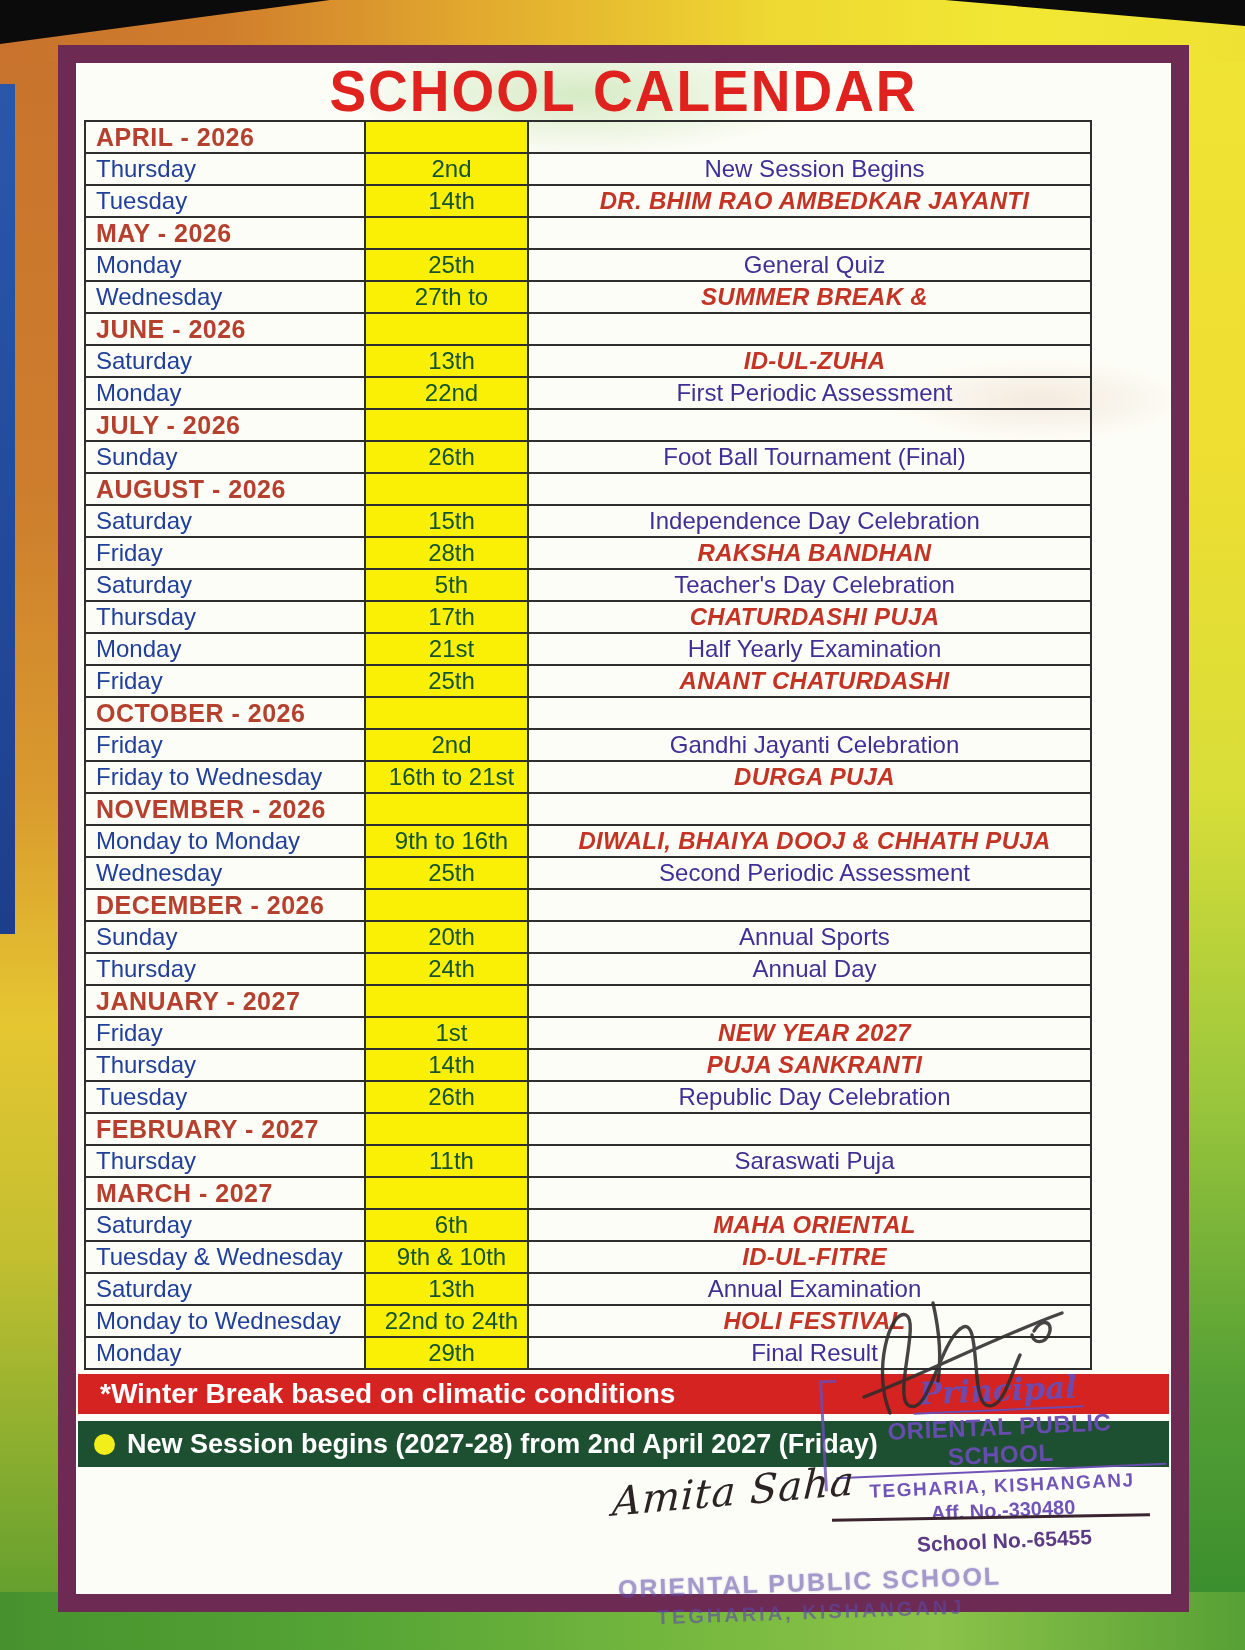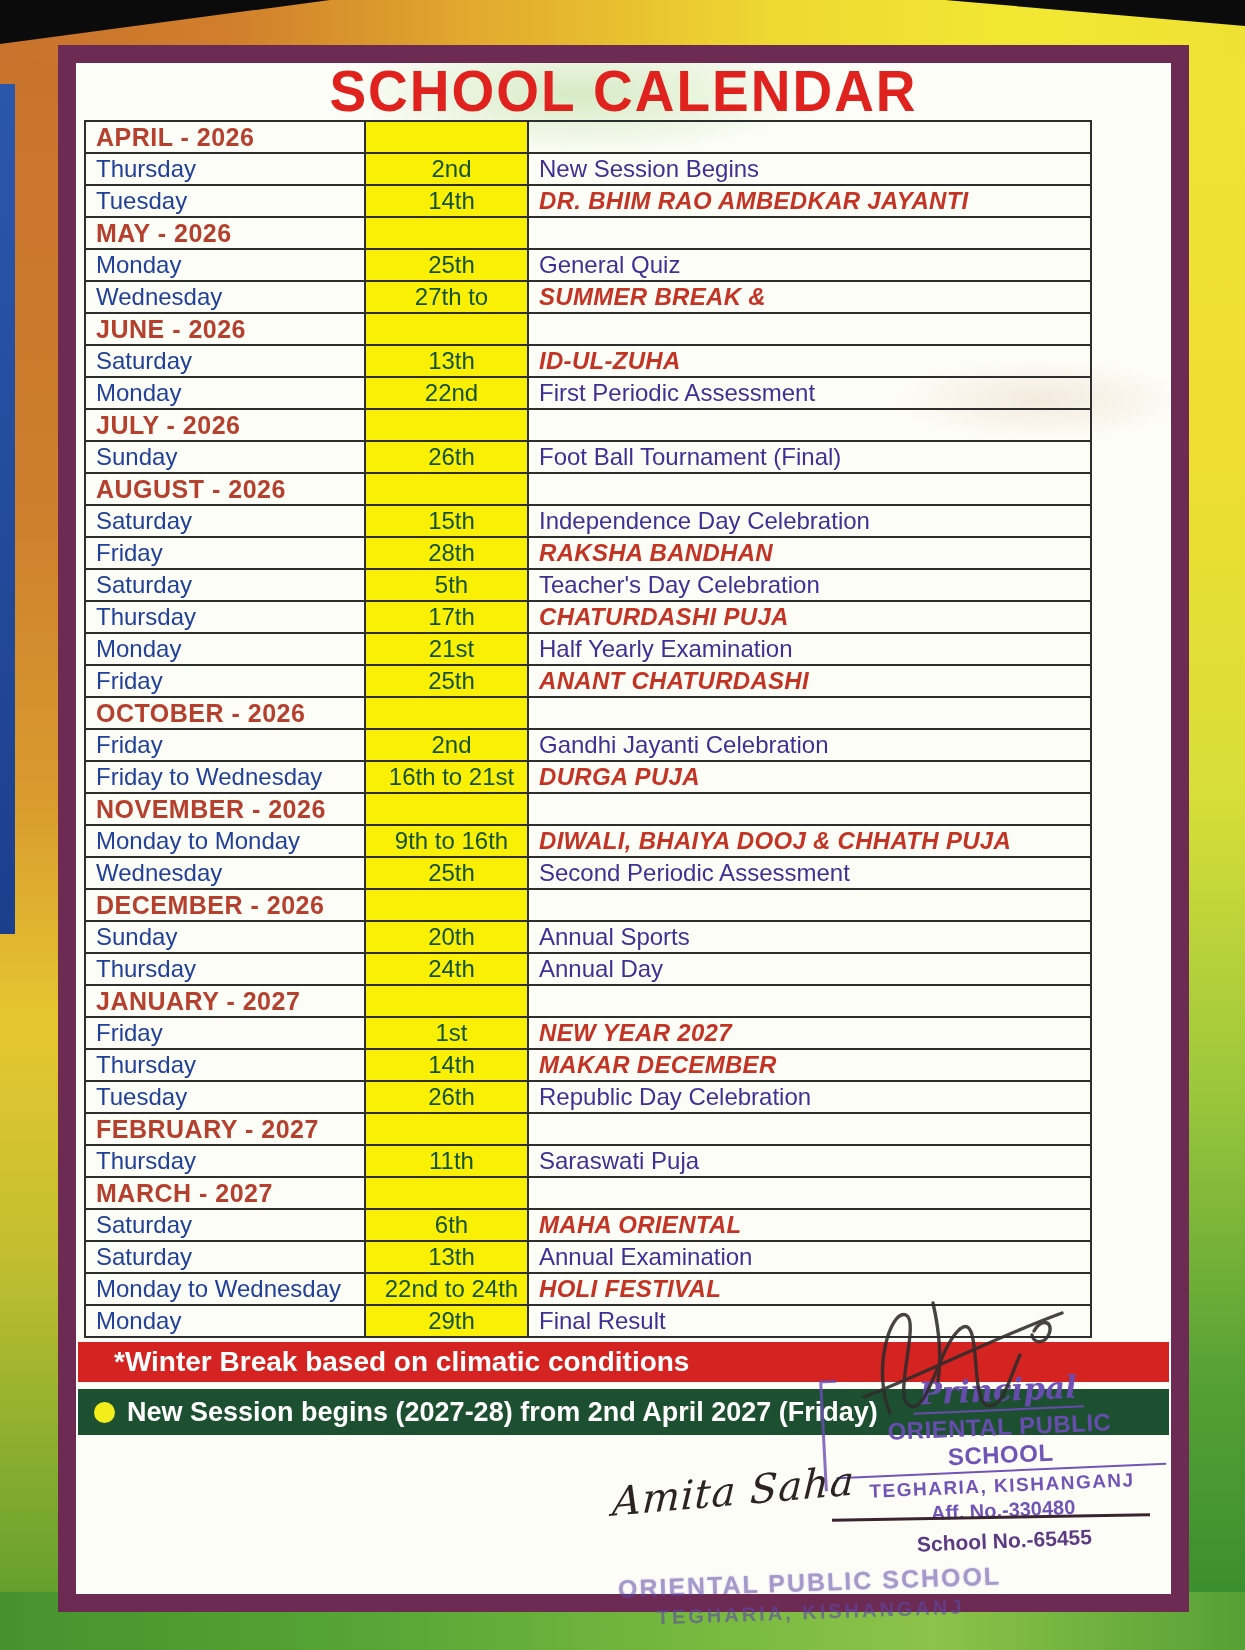--- a/index.html
+++ b/index.html
@@ -65,33 +65,33 @@
     border: 2px solid #2e2e2e;
     height: 30px; 
     padding: 0 0 0 10px;
     font-size: 24px;
     white-space: nowrap;
     overflow: hidden;
     vertical-align: middle;
   }
   td.c-day   { width: 268px; color: #21409a; border-radius: 7px; }
   td.c-date  { width: 151px; background: #f9f005; color: #14532d; text-align: center; padding: 0; }
-  td.c-event { width: 551px; color: #3f3096; }
+  td.c-event { width: 551px; color: #3f3096; text-align: center; }
   tr.month td.c-day { color: #b5402d; font-weight: 700; font-size: 25px; letter-spacing: .5px; }
   td.c-event.red { color: #c43425; font-weight: 700; letter-spacing: .3px; font-style: italic; }
 
   .strip {
     margin: 0 2px; box-sizing: border-box;
     color: #ffffff; font-weight: 700;
     display: flex; align-items: center;
   }
   .strip-red {
     margin-top: 4px; height: 40px;
     background: #d42320;
-    font-size: 28px; padding-left: 36px;
+    font-size: 28px; padding-left: 22px;
   }
   .strip-green {
     margin-top: 7px; height: 46px;
     background: #1d5030;
     font-size: 27px; padding-left: 16px;
   }
   .bullet-dot {
     width: 21px; height: 21px; border-radius: 50%;
     background: #f2ee1c; display: inline-block; margin-right: 12px; flex: 0 0 auto;
   }
@@ -301,21 +301,21 @@
             <td class="c-event"></td>
           </tr>
           <tr>
             <td class="c-day">Friday</td>
             <td class="c-date">1st</td>
             <td class="c-event red">NEW YEAR 2027</td>
           </tr>
           <tr>
             <td class="c-day">Thursday</td>
             <td class="c-date">14th</td>
-            <td class="c-event red">MAKAR DECEMBER</td>
+            <td class="c-event red">PUJA SANKRANTI</td>
           </tr>
           <tr>
             <td class="c-day">Tuesday</td>
             <td class="c-date">26th</td>
             <td class="c-event">Republic Day Celebration</td>
           </tr>
           <tr class="month">
             <td class="c-day">FEBRUARY - 2027</td>
             <td class="c-date"></td>
             <td class="c-event"></td>
@@ -327,20 +327,25 @@
           </tr>
           <tr class="month">
             <td class="c-day">MARCH - 2027</td>
             <td class="c-date"></td>
             <td class="c-event"></td>
           </tr>
           <tr>
             <td class="c-day">Saturday</td>
             <td class="c-date">6th</td>
             <td class="c-event red">MAHA ORIENTAL</td>
+          </tr>
+          <tr>
+            <td class="c-day">Tuesday &amp; Wednesday</td>
+            <td class="c-date">9th &amp; 10th</td>
+            <td class="c-event red">ID-UL-FITRE</td>
           </tr>
           <tr>
             <td class="c-day">Saturday</td>
             <td class="c-date">13th</td>
             <td class="c-event">Annual Examination</td>
           </tr>
           <tr>
             <td class="c-day">Monday to Wednesday</td>
             <td class="c-date">22nd to 24th</td>
             <td class="c-event red">HOLI FESTIVAL</td>

